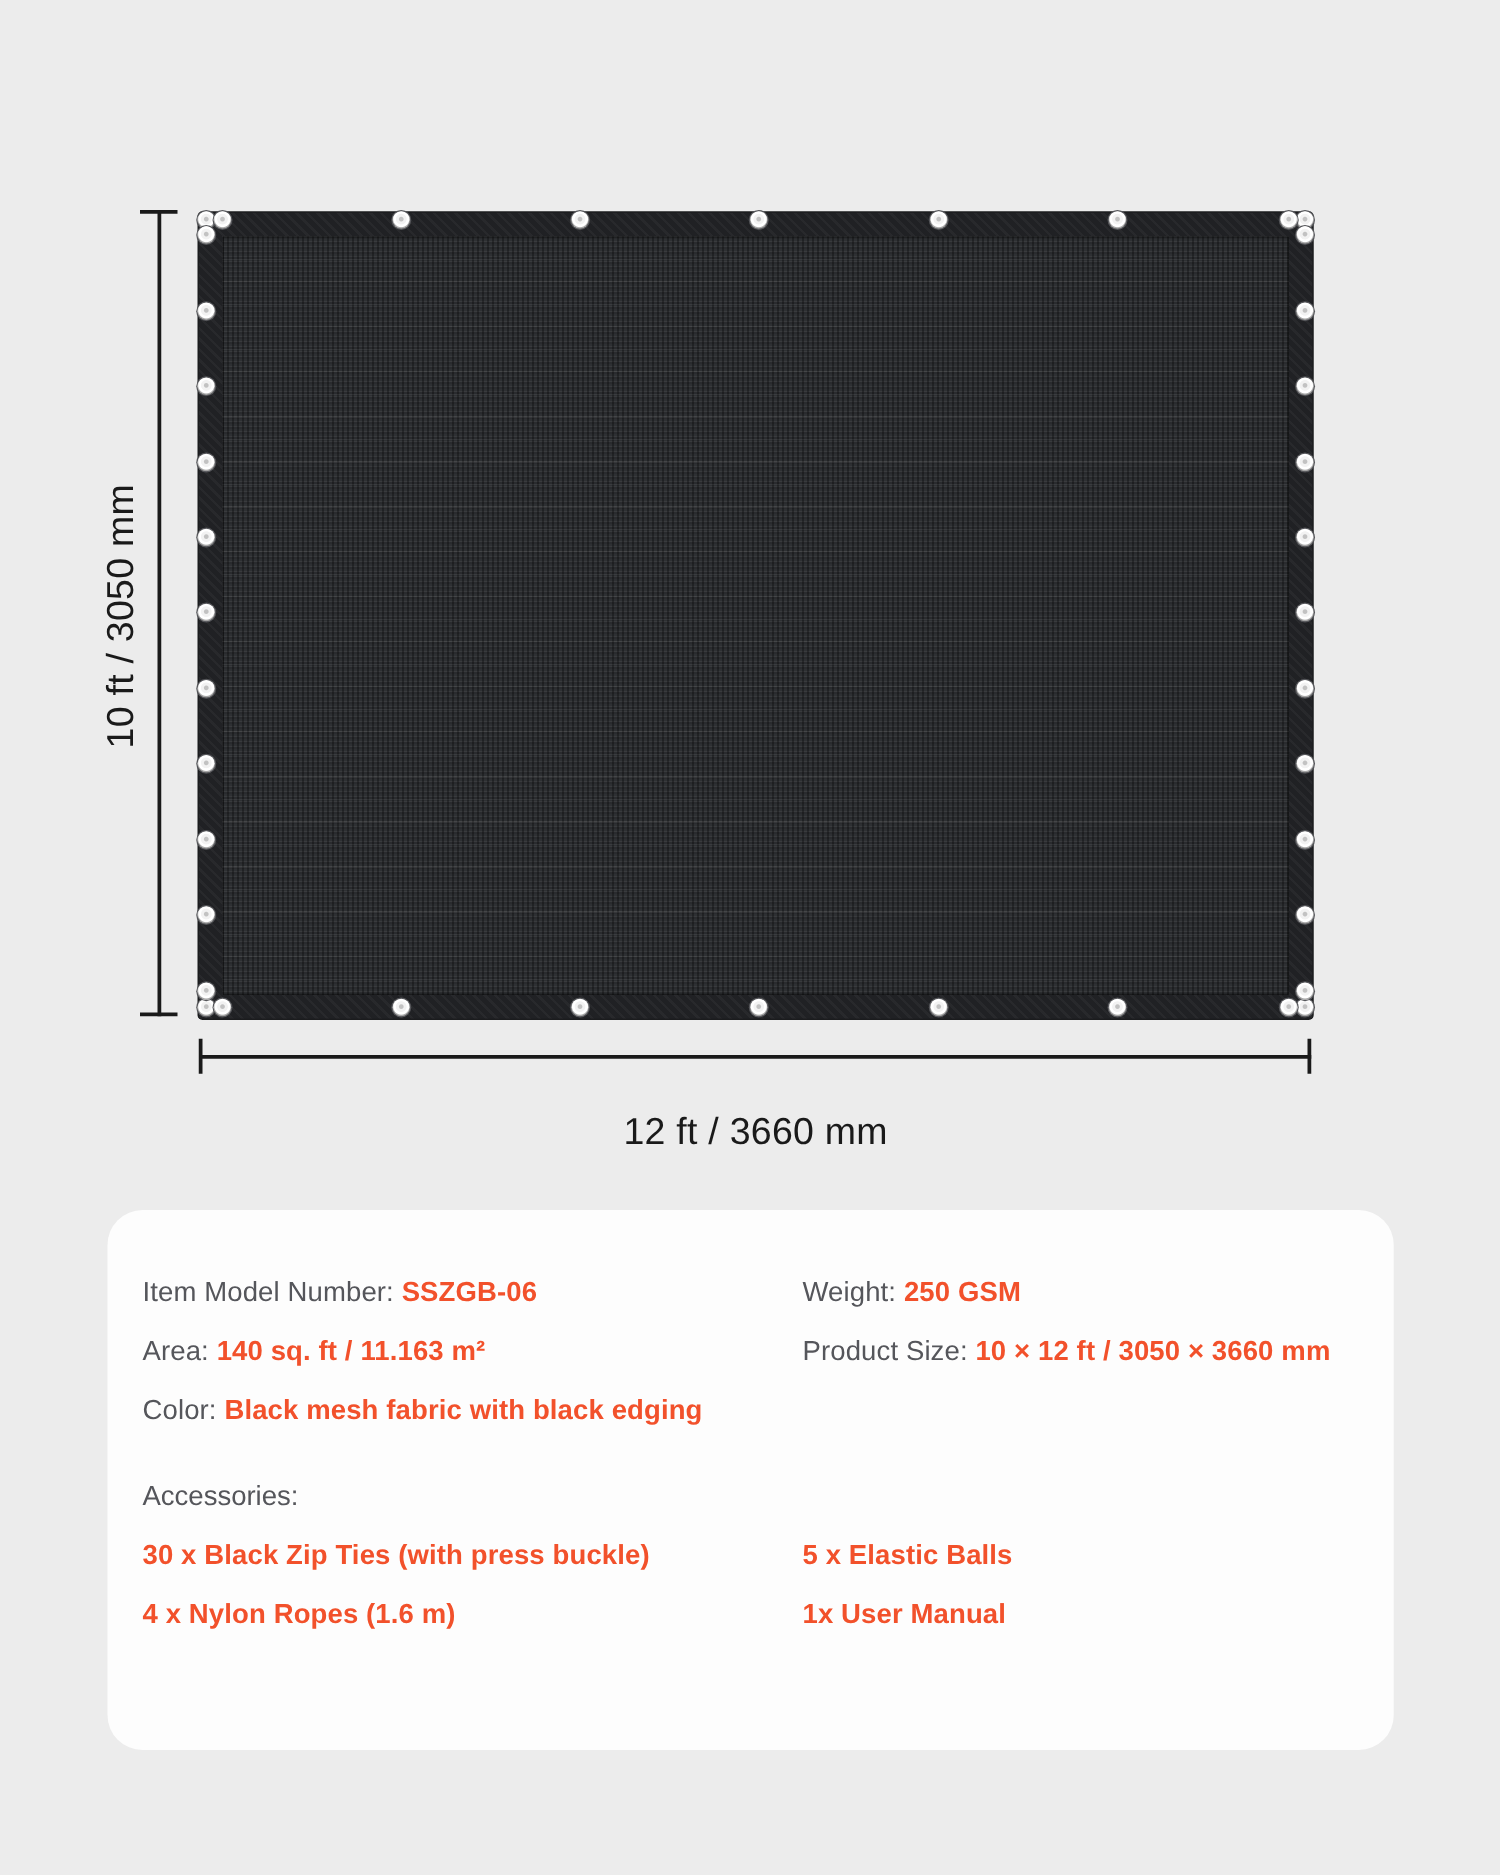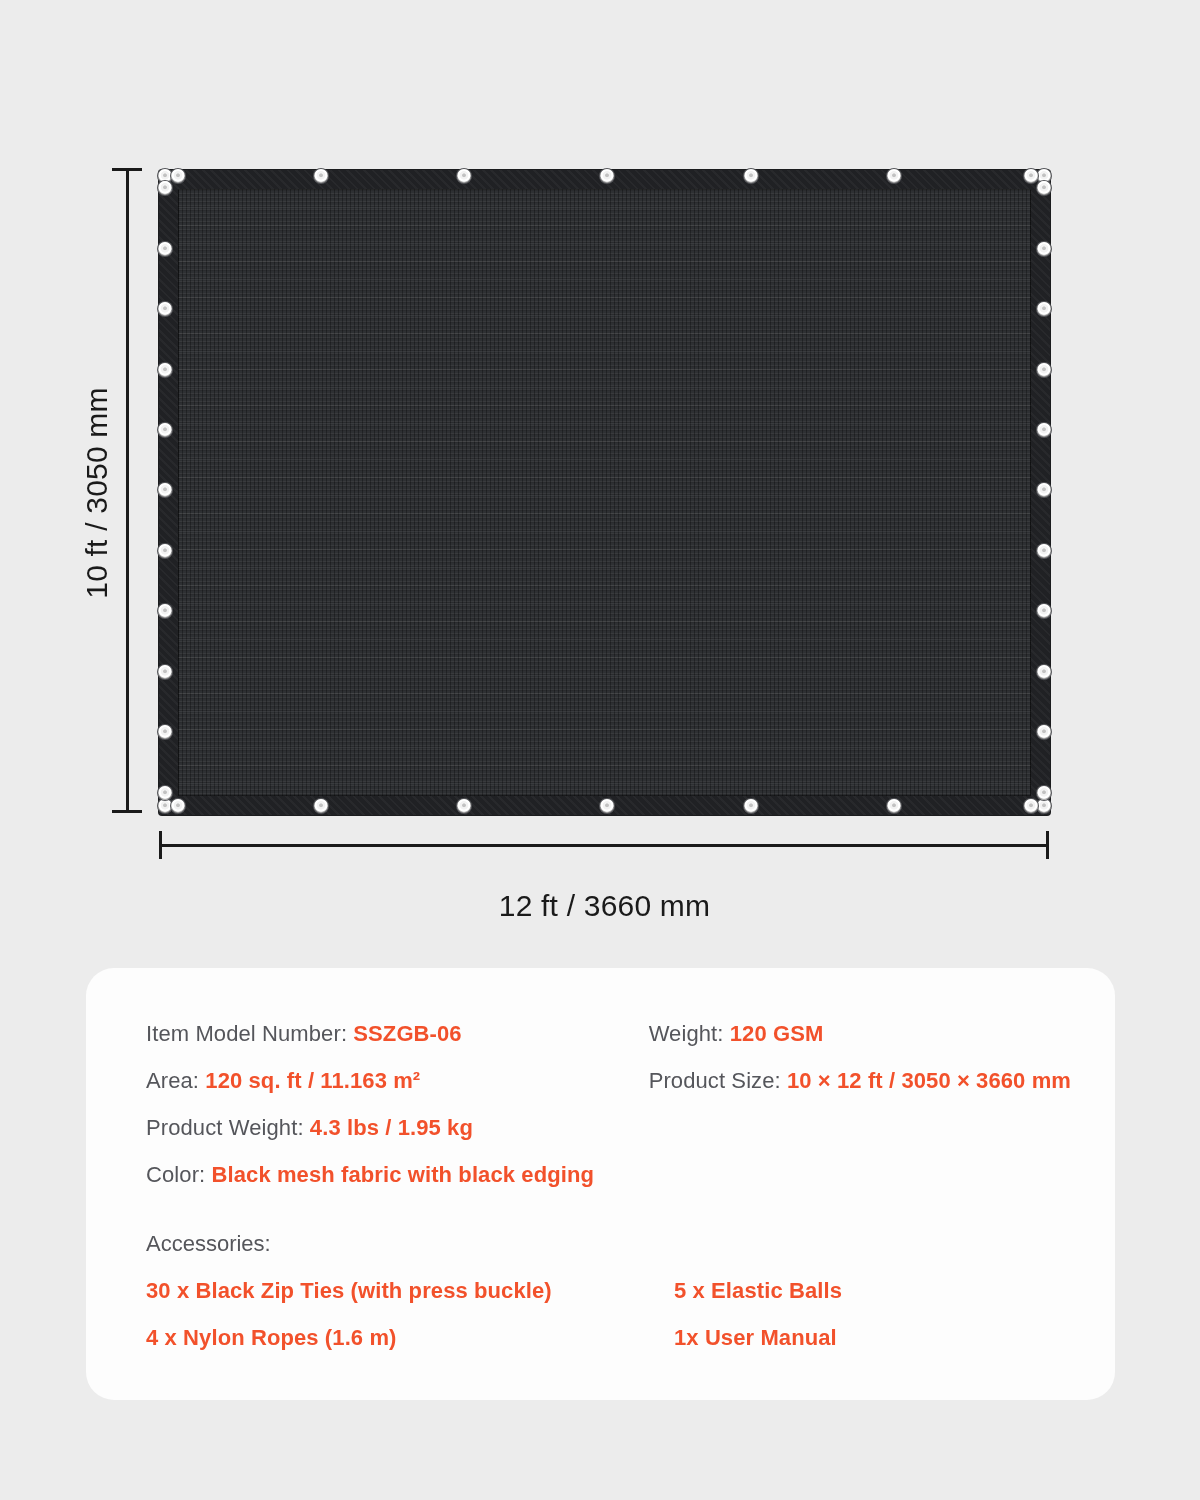--- a/index.html
+++ b/index.html
@@ -54,21 +54,21 @@
     text-align:center; transform:rotate(-90deg);
   }
   .dim-label-h {
     left:160px; top:889px; width:889px; text-align:center;
   }
 
   
   .card {
     position:absolute; left:86px; top:968px; width:1029px; height:432px;
     background:#fdfdfd; border-radius:28px;
-    padding:42px 44px 0 60px;
+    padding:42px 44px 0 28px;
   }
   .cols { display:flex; }
   .col-l { width:528px; }
   .col-r { flex:1; }
   .spec-row, .acc-row { font-size:22px; line-height:47px; white-space:nowrap; letter-spacing:0.1px; }
   .lbl { color:#55565b; font-weight:400; }
   .val { color:#f2512b; font-weight:700; }
   .acc-label { font-size:22px; line-height:47px; margin-top:22px; color:#55565b; }
 </style>
 </head>
@@ -134,35 +134,31 @@
 
   <div class="card">
     <div class="cols">
       <div class="col-l">
         <div class="spec-row">
           <span class="lbl">Item Model Number:</span>
           <span class="val">SSZGB-06</span>
         </div>
         <div class="spec-row">
           <span class="lbl">Area:</span>
-          <span class="val">120 sq. ft / 11.163 m²</span>
-        </div>
-        <div class="spec-row">
-          <span class="lbl">Product Weight:</span>
-          <span class="val">4.3 lbs / 1.95 kg</span>
+          <span class="val">140 sq. ft / 11.163 m²</span>
         </div>
         <div class="spec-row">
           <span class="lbl">Color:</span>
           <span class="val">Black mesh fabric with black edging</span>
         </div>
       </div>
       <div class="col-r">
         <div class="spec-row">
           <span class="lbl">Weight:</span>
-          <span class="val">120 GSM</span>
+          <span class="val">250 GSM</span>
         </div>
         <div class="spec-row">
           <span class="lbl">Product Size:</span>
           <span class="val">10 × 12 ft / 3050 × 3660 mm</span>
         </div>
       </div>
     </div>
 
     <div class="acc-label">Accessories:</div>
 

